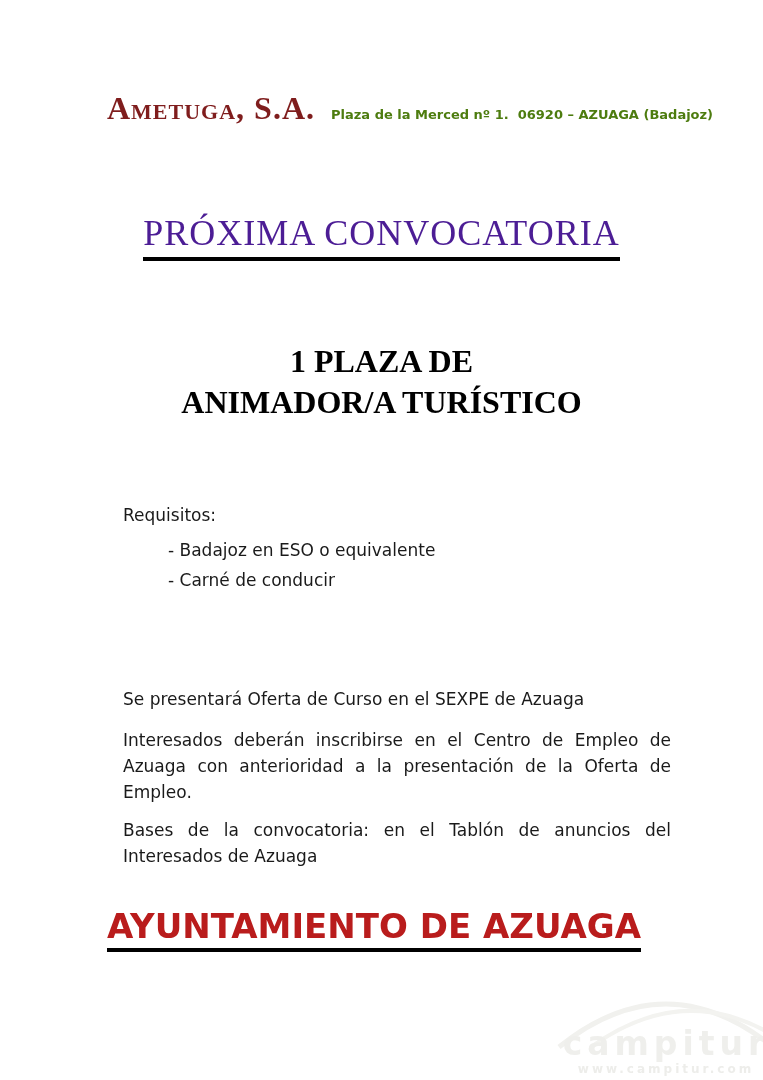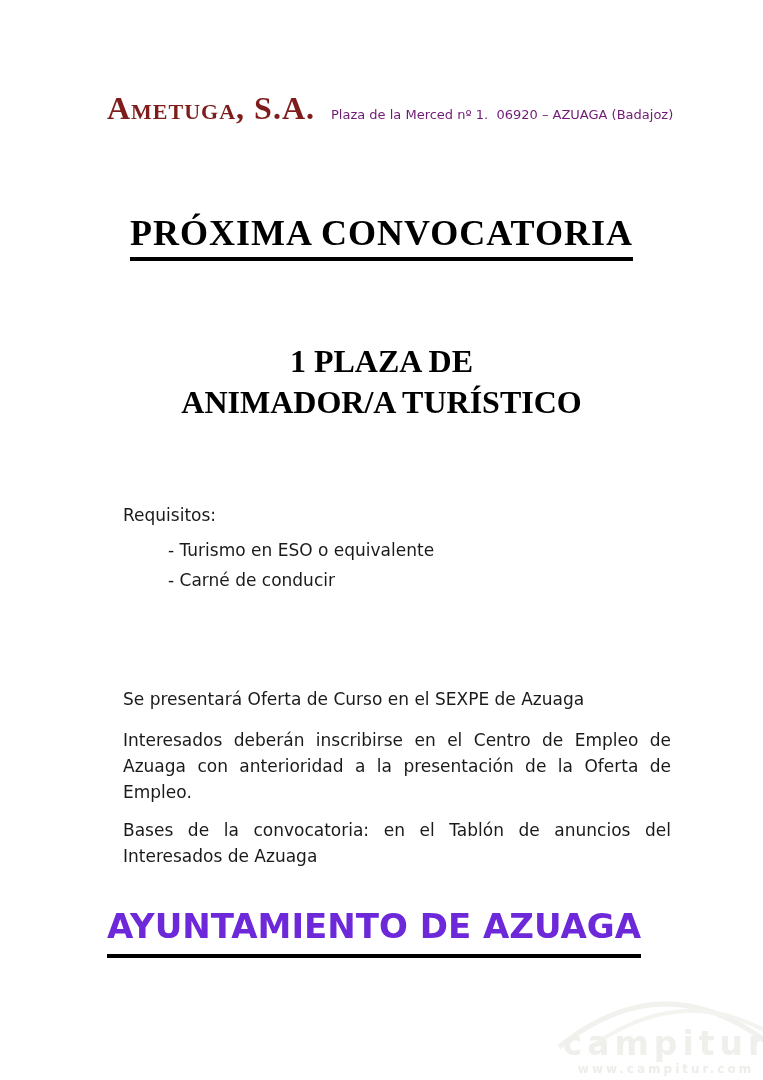--- a/index.html
+++ b/index.html
@@ -27,41 +27,41 @@
   .company-name {
     font-family: "Liberation Serif", serif;
     font-variant: small-caps;
     font-weight: bold;
     font-size: 32px;
     letter-spacing: 1px;
     color: #7f1d1d;
   }
   .company-address {
     font-size: 13px;
-    font-weight: normal;
-    color: #701a75;
+    font-weight: bold;
+    color: #4d7c0f;
     white-space: pre-wrap;
   }
 
   
   .main-title {
     position: absolute;
     top: 212px;
     left: 0;
     width: 763px;
     text-align: center;
     margin: 0;
   }
   .main-title .title-text {
     display: inline-block;
     font-family: "Liberation Serif", serif;
-    font-weight: bold;
+    font-weight: normal;
     font-size: 36px;
     letter-spacing: 1px;
-    color: #000000;
+    color: #4c1d95;
     border-bottom: 4px solid #000000;
     padding-bottom: 3px;
   }
   .position-title {
     position: absolute;
     top: 341px;
     left: 0;
     width: 763px;
     text-align: center;
     margin: 0;
@@ -87,23 +87,23 @@
     position: absolute;
     left: 107px;
     top: 906px;
     margin: 0;
   }
   .footer-title .footer-text {
     display: inline-block;
     font-family: "DejaVu Sans", sans-serif;
     font-weight: bold;
     font-size: 34px;
-    color: #6d28d9;
+    color: #b91c1c;
     border-bottom: 4px solid #000000;
-    padding-bottom: 8px;
+    padding-bottom: 2px;
     white-space: nowrap;
   }
 
   
   .watermark {
     position: absolute;
     right: -18px;
     bottom: 4px;
     text-align: center;
     color: #efefec;
@@ -139,21 +139,21 @@
   <h1 class="main-title">
     <span class="title-text">PRÓXIMA CONVOCATORIA</span>
   </h1>
 
   <h2 class="position-title">
     <span>1 PLAZA DE</span><br>
     <span>ANIMADOR/A TURÍSTICO</span>
   </h2>
 
   <p class="bodyblock req-label">Requisitos:</p>
-  <p class="bodyblock req-item-1">- Turismo en ESO o equivalente</p>
+  <p class="bodyblock req-item-1">- Badajoz en ESO o equivalente</p>
   <p class="bodyblock req-item-2">- Carné de conducir</p>
 
   <p class="bodyblock par-1">Se presentará Oferta de Curso en el SEXPE de Azuaga</p>
   <p class="bodyblock par-2">Interesados deberán inscribirse en el Centro de Empleo de Azuaga con anterioridad a la presentación de la Oferta de Empleo.</p>
   <p class="bodyblock par-3">Bases de la convocatoria: en el Tablón de anuncios del Interesados de Azuaga</p>
 
   <h2 class="footer-title">
     <span class="footer-text">AYUNTAMIENTO DE AZUAGA</span>
   </h2>
 

